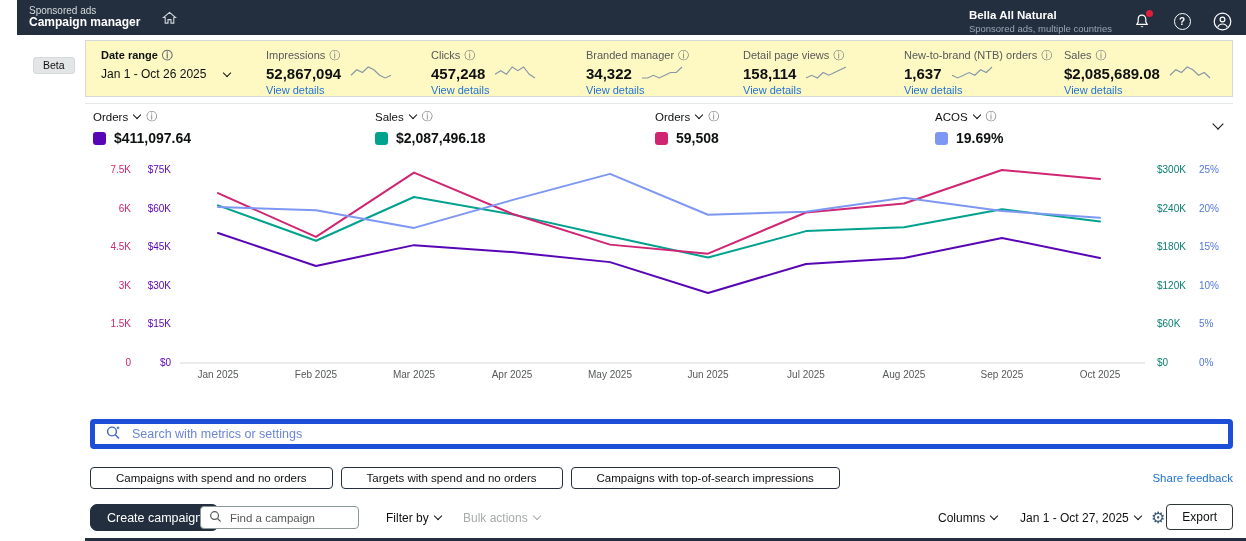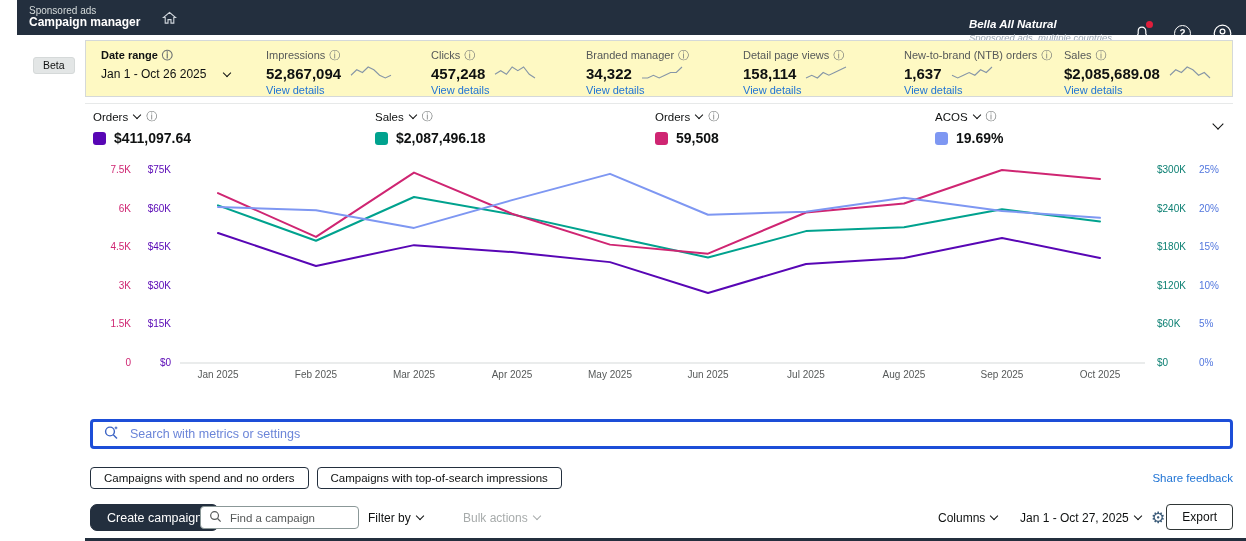--- a/index.html
+++ b/index.html
@@ -5,21 +5,21 @@
   * { box-sizing: border-box; }
   body { margin:0; font-family:"Liberation Sans", sans-serif; background:#fff; color:#0f1111; }
   .page { position:relative; width:1246px; height:541px; background:#fff; overflow:hidden; }
 
   
   .topnav { position:absolute; top:0; left:17px; right:0; height:35px; background:#232f3e; display:flex; align-items:center; color:#fff; }
   .brand { margin-left:12px; line-height:1.1; }
   .brand .eyebrow { font-size:10px; color:#d5dbdb; }
   .brand .title { font-size:12px; font-weight:bold; color:#fff; }
   .home { margin-left:22px; display:flex; align-items:center; cursor:pointer; }
-  .nav-right { position:absolute; right:14px; top:0; height:43px; display:flex; align-items:flex-end; gap:20px;font-style:italic; }
+  .nav-right { position:absolute; right:14px; top:0; height:43px; display:flex; align-items:center; gap:20px; }
   .account { line-height:1.2; text-align:left; }
   .account .name { font-size:11.5px; font-weight:bold; }
   .account .sub { font-size:9.5px; color:#9aa5b1; }
   .nav-ic { position:relative; width:20px; height:20px; display:flex; align-items:center; justify-content:center; cursor:pointer; }
   .badge-dot { position:absolute; top:-2px; right:-1px; width:7px; height:7px; border-radius:50%; background:#e01e3c; }
   .circle-ic { width:17px; height:17px; border:1.4px solid #fff; border-radius:50%; display:flex; align-items:center; justify-content:center; font-size:10px; font-weight:bold; color:#fff; }
 
   
   .beta { position:absolute; left:33px; top:57px; background:#e3e6e6; border:1px solid #d5d9d9; border-radius:3px; font-size:10.5px; color:#0f1111; padding:1px 9px 2px; }
 
@@ -38,27 +38,27 @@
   .divider { position:absolute; left:85px; right:13px; top:103px; border-top:1px solid #e7e9e9; }
 
   
   .sel { position:absolute; top:109px; cursor:pointer; }
   .sel-head { font-size:11.5px; color:#0f1111; display:flex; align-items:center; }
   .sel-val { display:flex; align-items:center; gap:8px; margin-top:6px; font-size:14px; font-weight:bold;text-align:right; }
   .swatch { width:13px; height:13px; border-radius:3px; display:inline-block; }
   .collapse-chev { position:absolute; right:22px; top:122px; color:#0f1111; cursor:pointer; }
 
   
-  .metric-search { position:absolute; left:90px; top:419px; width:1143px; height:30px; border:3px solid #1d4ed8; border-radius:4px; display:flex; align-items:center; padding:0 10px; gap:8px; background:#fff; }
+  .metric-search { position:absolute; left:90px; top:419px; width:1143px; height:30px; border:5px solid #1d4ed8; border-radius:4px; display:flex; align-items:center; padding:0 10px; gap:8px; background:#fff; }
   .metric-search input { border:none; outline:none; flex:1; font-size:12.5px; font-family:"Liberation Sans",sans-serif; color:#0f1111; background:transparent; }
   .metric-search input::placeholder { color:#6b85d8; }
 
   
   .pills { position:absolute; left:90px; top:467px; display:flex; gap:8px; }
-  .pill { border:1px solid #232f3e; border-radius:4px; background:#fff; font-size:11.5px; color:#0f1111; padding:4px 13px; cursor:pointer; white-space:nowrap; }
+  .pill { border:1px solid #232f3e; border-radius:4px; background:#fff; font-size:11.5px; color:#0f1111; padding:4px 25px; cursor:pointer; white-space:nowrap; }
   .share { position:absolute; right:13px; top:472px; font-size:11.5px; color:#2074d5; cursor:pointer; }
 
   
   .toolbar { position:absolute; left:0; right:0; top:504px; height:28px; }
   .btn-primary { position:absolute; left:90px; top:0; height:27px; background:#232f3e; color:#fff; border:1px solid #232f3e; border-radius:7px; font-size:12.5px; padding:0 16px; font-family:"Liberation Sans",sans-serif; cursor:pointer; }
   .find { position:absolute; left:200px; top:2px; width:159px; height:23px; border:1px solid #8b9898; border-radius:4px; display:flex; align-items:center; gap:6px; padding:0 8px; background:#fff; }
   .find input { border:none; outline:none; flex:1; font-size:11.5px; font-family:"Liberation Sans",sans-serif; color:#0f1111; background:transparent; }
   .find input::placeholder { color:#565959; }
   .tb-item { position:absolute; top:0; height:27px; display:flex; align-items:center; font-size:12px; color:#0f1111; cursor:pointer; white-space:nowrap; }
   .tb-item.disabled { color:#a7abab; cursor:default; }
@@ -281,36 +281,37 @@
           <circle cx="7" cy="7.5" r="4.4" fill="none" stroke="#3b63c4" stroke-width="1.4"></circle>
           <line x1="10.3" y1="10.8" x2="14" y2="14.5" stroke="#3b63c4" stroke-width="1.4"></line>
           <path d="M13 2 l.6 1.3 1.3.6 -1.3.6 -.6 1.3 -.6 -1.3 -1.3 -.6 1.3 -.6 z" fill="#3b63c4"></path>
         </svg>
     </span>
     <input type="text" placeholder="Search with metrics or settings" style="">
   </div>
 
   <div class="pills">
     <button class="pill">Campaigns with spend and no orders</button>
+    <button class="pill">Targets with spend and no orders</button>
     <button class="pill">Campaigns with top-of-search impressions</button>
   </div>
   <span class="share">Share feedback</span>
 
   <div class="toolbar">
     <button class="btn-primary">Create campaign</button>
     <div class="find">
       <span>
         <svg width="13" height="13" viewBox="0 0 14 14">
             <circle cx="6" cy="6" r="4.2" fill="none" stroke="#565959" stroke-width="1.3"></circle>
             <line x1="9.2" y1="9.2" x2="12.5" y2="12.5" stroke="#565959" stroke-width="1.3"></line>
           </svg>
       </span>
       <input type="text" placeholder="Find a campaign" style="">
     </div>
-    <div class="tb-item" style="left:368px">
+    <div class="tb-item" style="left:386px">
         <span>Filter by</span>
         <span class="chev"></span>
       </div>
     <div class="tb-item disabled" style="left:463px">
         <span>Bulk actions</span>
         <span class="chev"></span>
       </div>
     <div class="tb-item" style="left:938px">
         <span>Columns</span>
         <span class="chev"></span>

